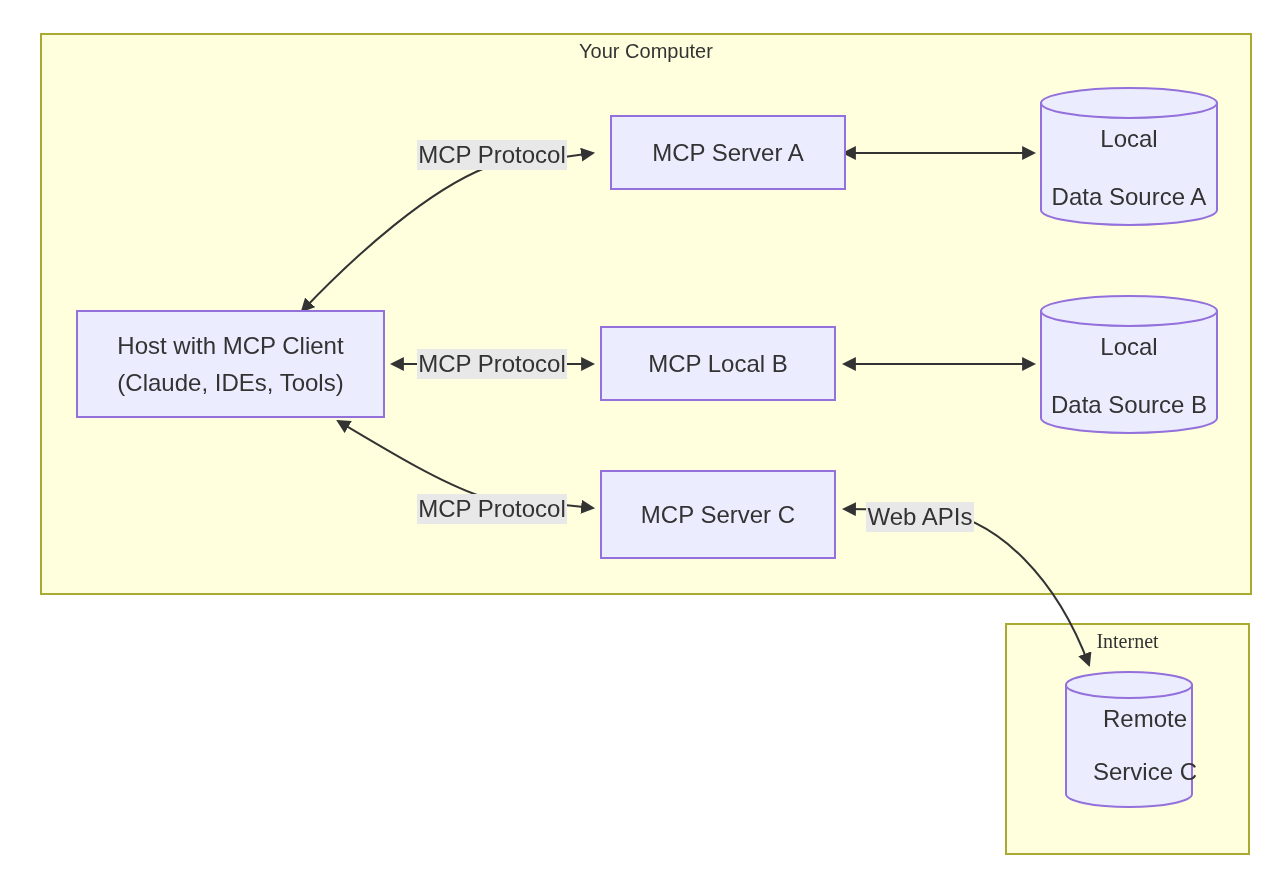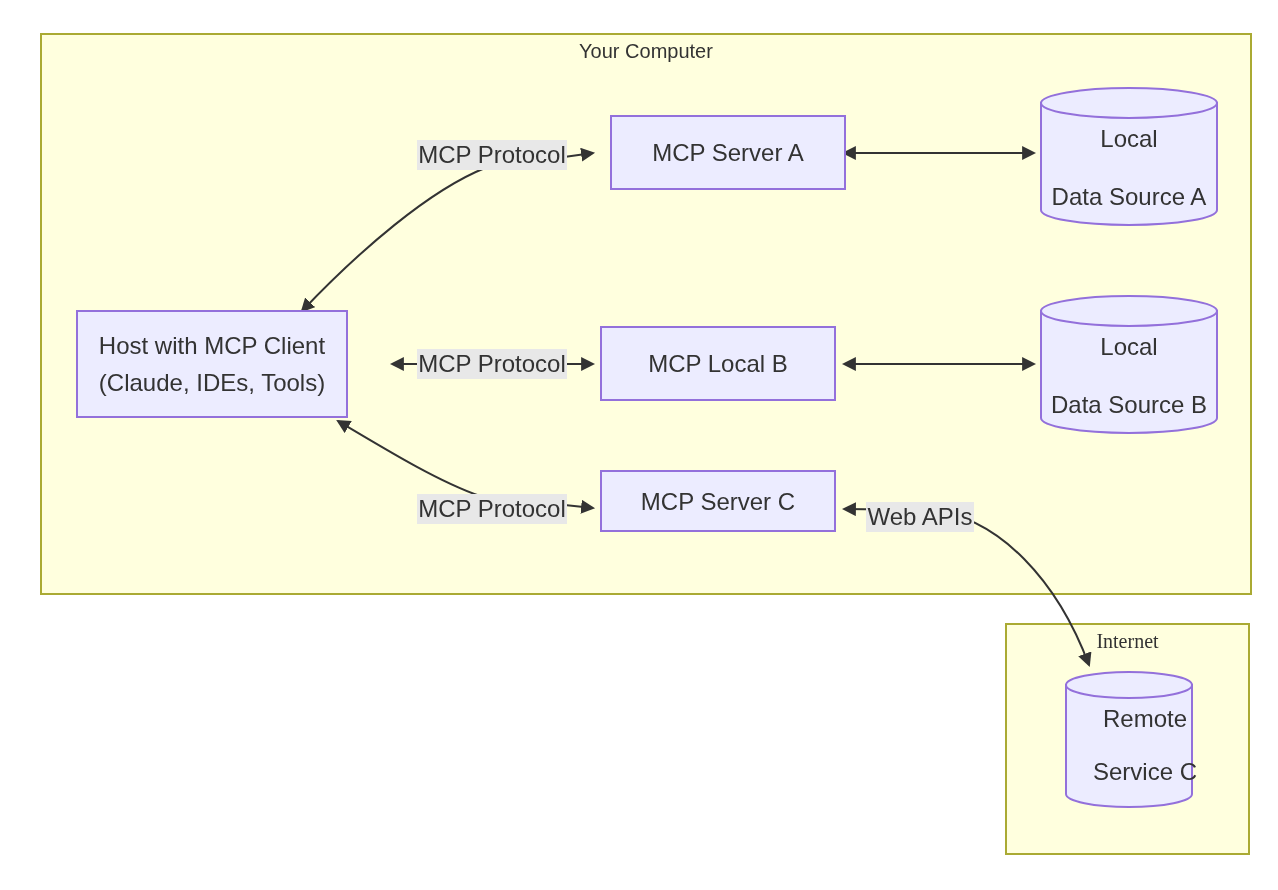--- a/index.html
+++ b/index.html
@@ -120,31 +120,31 @@
 
     <g>
       <path class="cyl-shape" d="M 1066,685 L 1066,794 A 63,13 0 0 0 1192,794 L 1192,685 Z"></path>
       <ellipse class="cyl-shape" cx="1129" cy="685" rx="63" ry="13"></ellipse>
     </g>
   </svg>
 
   <div class="cluster-title" style="left:40px; top:37px; width:1212px;">Your Computer</div>
   <div class="cluster-title" style="left:1005px; top:627px; width:245px;font-family:Liberation Serif, serif;">Internet</div>
 
-  <div class="node" style="left:76px; top:310px; width:272px; height:108px;">
+  <div class="node" style="left:76px; top:310px; width:309px; height:108px;">
     <span>Host with MCP Client</span>
     <span>(Claude, IDEs, Tools)</span>
   </div>
   <div class="node" style="left:600px; top:115px; width:236px; height:75px;margin-left:10px;">
     <span>MCP Server A</span>
   </div>
   <div class="node" style="left:600px; top:326px; width:236px; height:75px;">
     <span>MCP Local B</span>
   </div>
-  <div class="node" style="left:600px; top:470px; width:236px; height:62px;">
+  <div class="node" style="left:600px; top:470px; width:236px; height:89px;">
     <span>MCP Server C</span>
   </div>
 
   <div class="cyl-text" style="left:1041px; top:120px; width:176px; height:95px;">
     <span>Local</span>
     <span>Data Source A</span>
   </div>
   <div class="cyl-text" style="left:1041px; top:328px; width:176px; height:95px;">
     <span>Local</span>
     <span>Data Source B</span>

